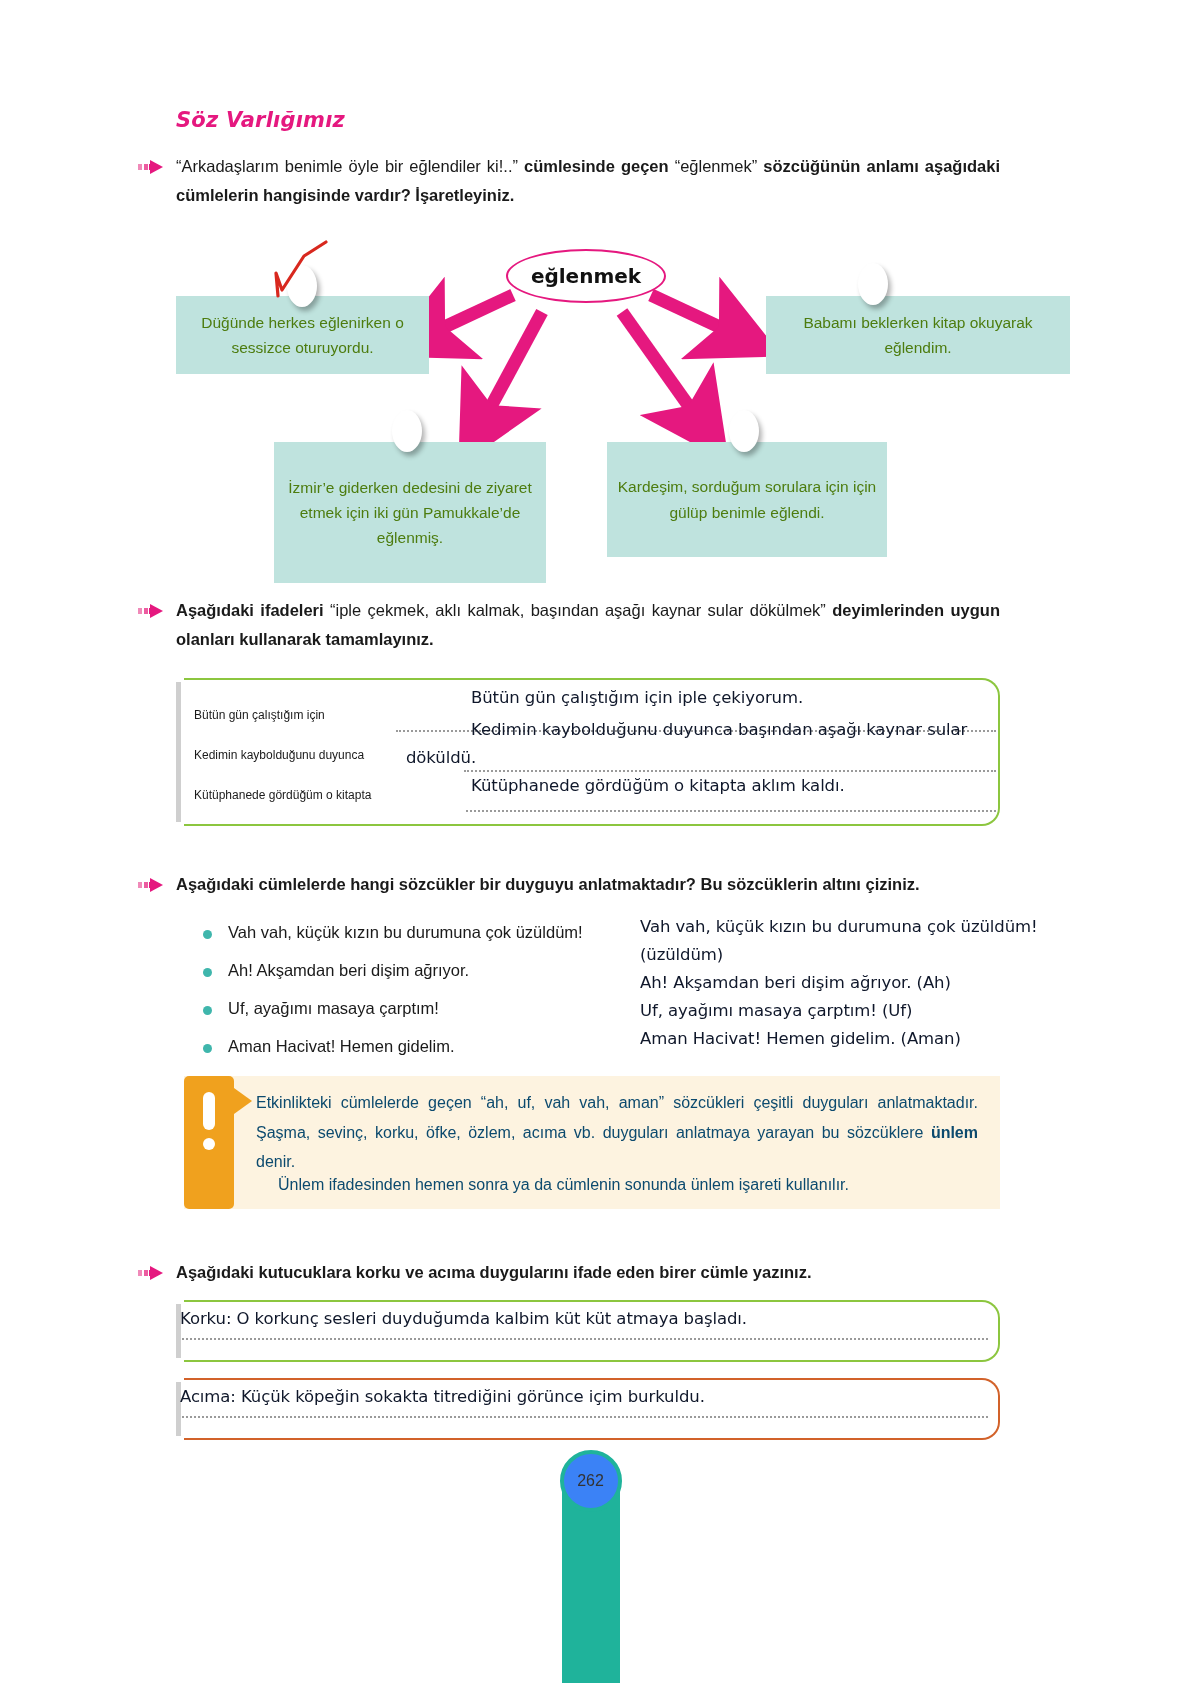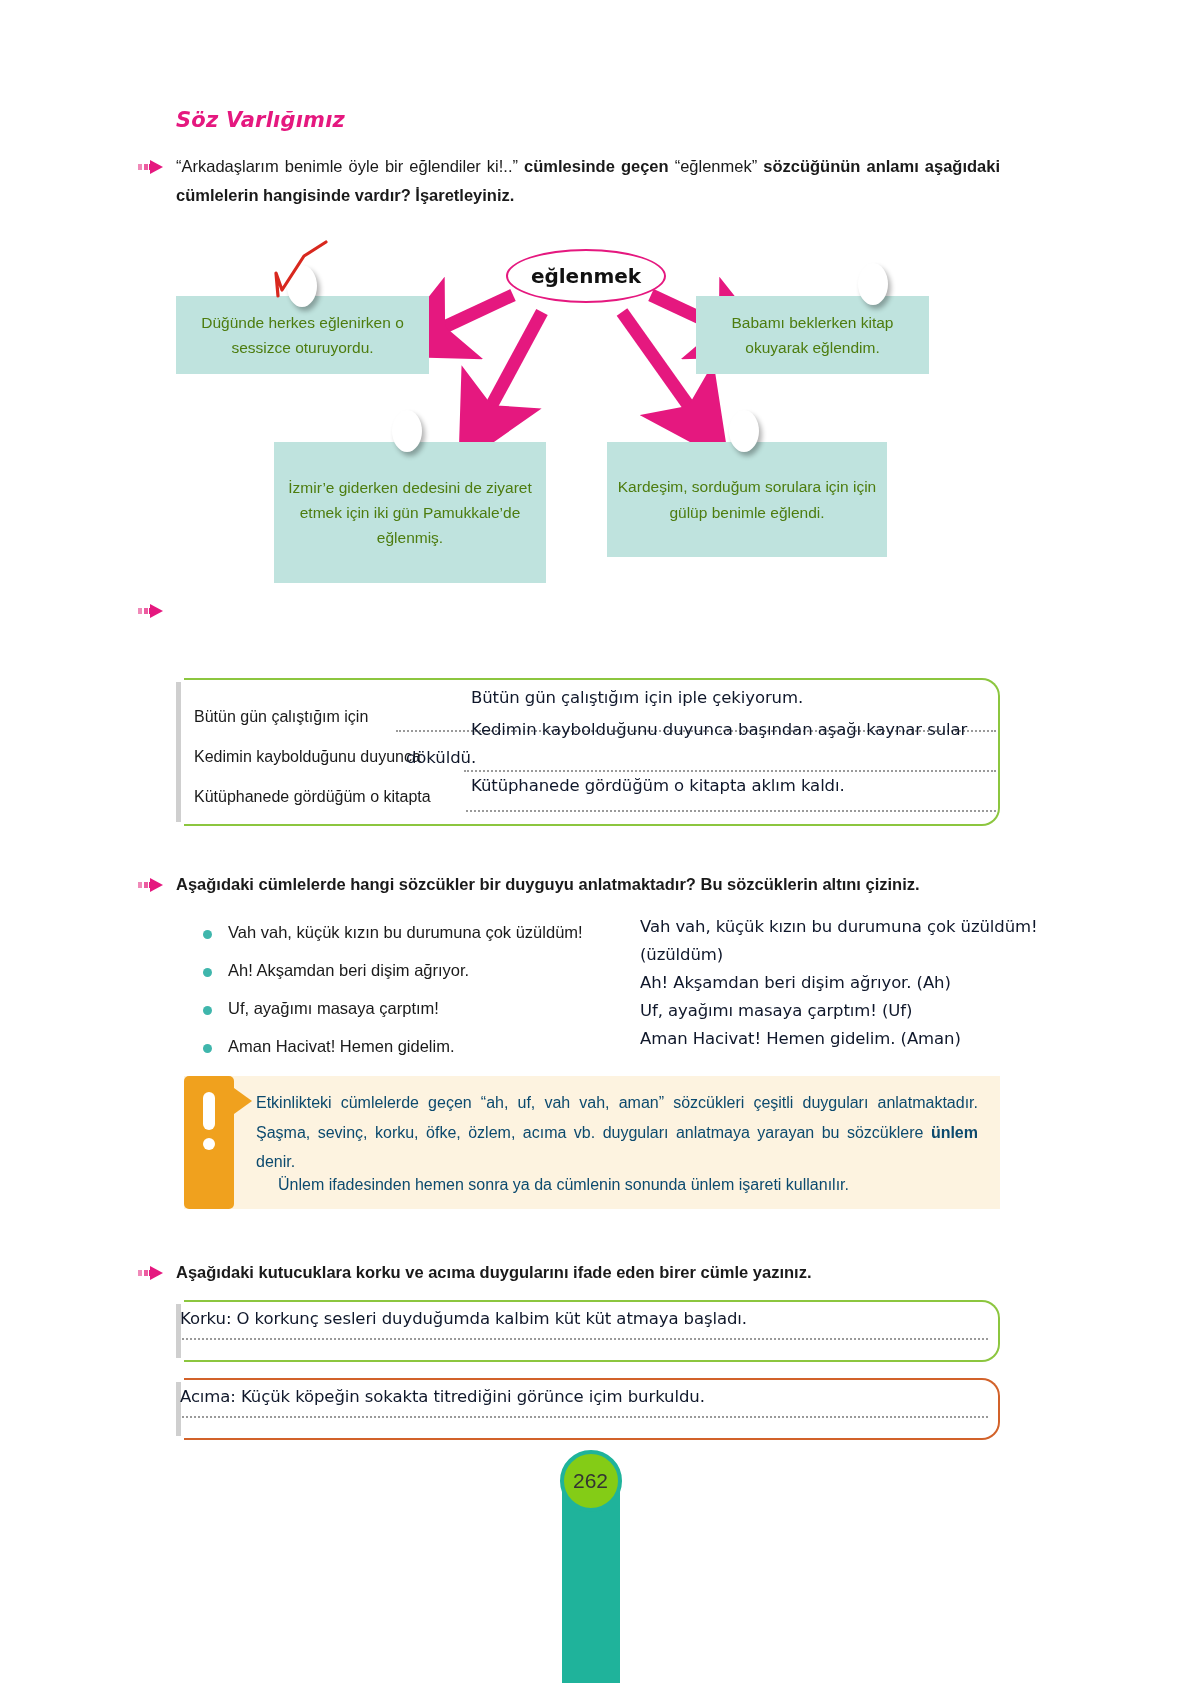--- a/index.html
+++ b/index.html
@@ -111,21 +111,21 @@
   }
   .fillbox::before {
     content: "";
     position: absolute;
     left: -8px; top: 2px; bottom: 2px;
     width: 5px;
     background: #cfcfcf;
   }
   .fillrow {
     position: absolute;
-    font-size: 16px;
+    font-size: 12px;
     color: #1a1a1a;
     white-space: nowrap;
   }
   .dots {
     position: absolute;
     border-bottom: 2px dotted #9a9a9a;
     height: 0;
   }
   .hand {
     position: absolute;
@@ -221,26 +221,26 @@
     position: absolute;
     top: 20px;
     width: 58px;
     height: 230px;
     background: #1fb39b;
   }
   .pagebadge .circle {
     position: relative;
     width: 62px; height: 62px;
     border-radius: 50%;
-    background: #84cc16;
+    background: #3b82f6;
     border: 4px solid #1fb39b;
     display: flex;
     align-items: center;
     justify-content: center;
-    font-size: 21px;
+    font-size: 16px;
     color: #333333;
   }
 </style>
 </head>
 <body>
 
 <div class="page">
 
   <div class="soz-title">Söz Varlığımız</div>
 
@@ -269,34 +269,35 @@
     </svg>
 
     <div class="oval" style="left:506px; top:249px; width:160px; height:54px;">eğlenmek</div>
 
     <div class="dbox" style="left:176px; top:296px; width:253px; height:78px;">Düğünde herkes eğlenirken o sessizce oturuyordu.</div>
     <div class="pin" style="left:287px; top:265px;"></div>
     <svg class="checkmark" style="left:270px; top:238px;" width="70" height="62">
       <path d="M8,58 L6,35 L12,52 L34,18 L56,4" stroke="#d8281e" stroke-width="3.2" fill="none" stroke-linecap="round" stroke-linejoin="round"></path>
     </svg>
 
-    <div class="dbox" style="left:696px; top:296px; width:233px; height:78px;">Babamı beklerken kitap okuyarak eğlendim.</div>
+    <div class="dbox" style="left:766px; top:296px; width:304px; height:78px;">Babamı beklerken kitap okuyarak eğlendim.</div>
     <div class="pin" style="left:858px; top:263px;"></div>
 
     <div class="dbox" style="left:274px; top:442px; width:272px; height:141px;">İzmir’e giderken dedesini de ziyaret etmek için iki gün Pamukkale’de eğlenmiş.</div>
     <div class="pin" style="left:392px; top:410px;"></div>
 
     <div class="dbox" style="left:607px; top:442px; width:280px; height:115px;">Kardeşim, sorduğum sorulara için için gülüp benimle eğlendi.</div>
     <div class="pin" style="left:729px; top:410px;"></div>
   </div>
 
   <div class="qarrow" style="left:138px; top:604px;">
     <span class="tail"></span>
     <span class="head"></span>
   </div>
+  <div class="qtext" style="left:176px; top:596px; width:824px;"><b>Aşağıdaki ifadeleri</b> “iple çekmek, aklı kalmak,  başından aşağı kaynar sular dökülmek” <b>deyimlerinden uygun olanları kullanarak tamamlayınız.</b></div>
 
   <div class="fillbox" style="left:184px; top:678px; width:816px; height:148px;">
 
     <div class="fillrow" style="left:10px; top:28px;">Bütün gün çalıştığım için</div>
     <div class="dots" style="left:212px; top:50px; width:600px;"></div>
 
     <div class="fillrow" style="left:10px; top:68px;">Kedimin kaybolduğunu duyunca</div>
     <div class="dots" style="left:280px; top:90px; width:532px;"></div>
 
     <div class="fillrow" style="left:10px; top:108px;">Kütüphanede gördüğüm o kitapta</div>

